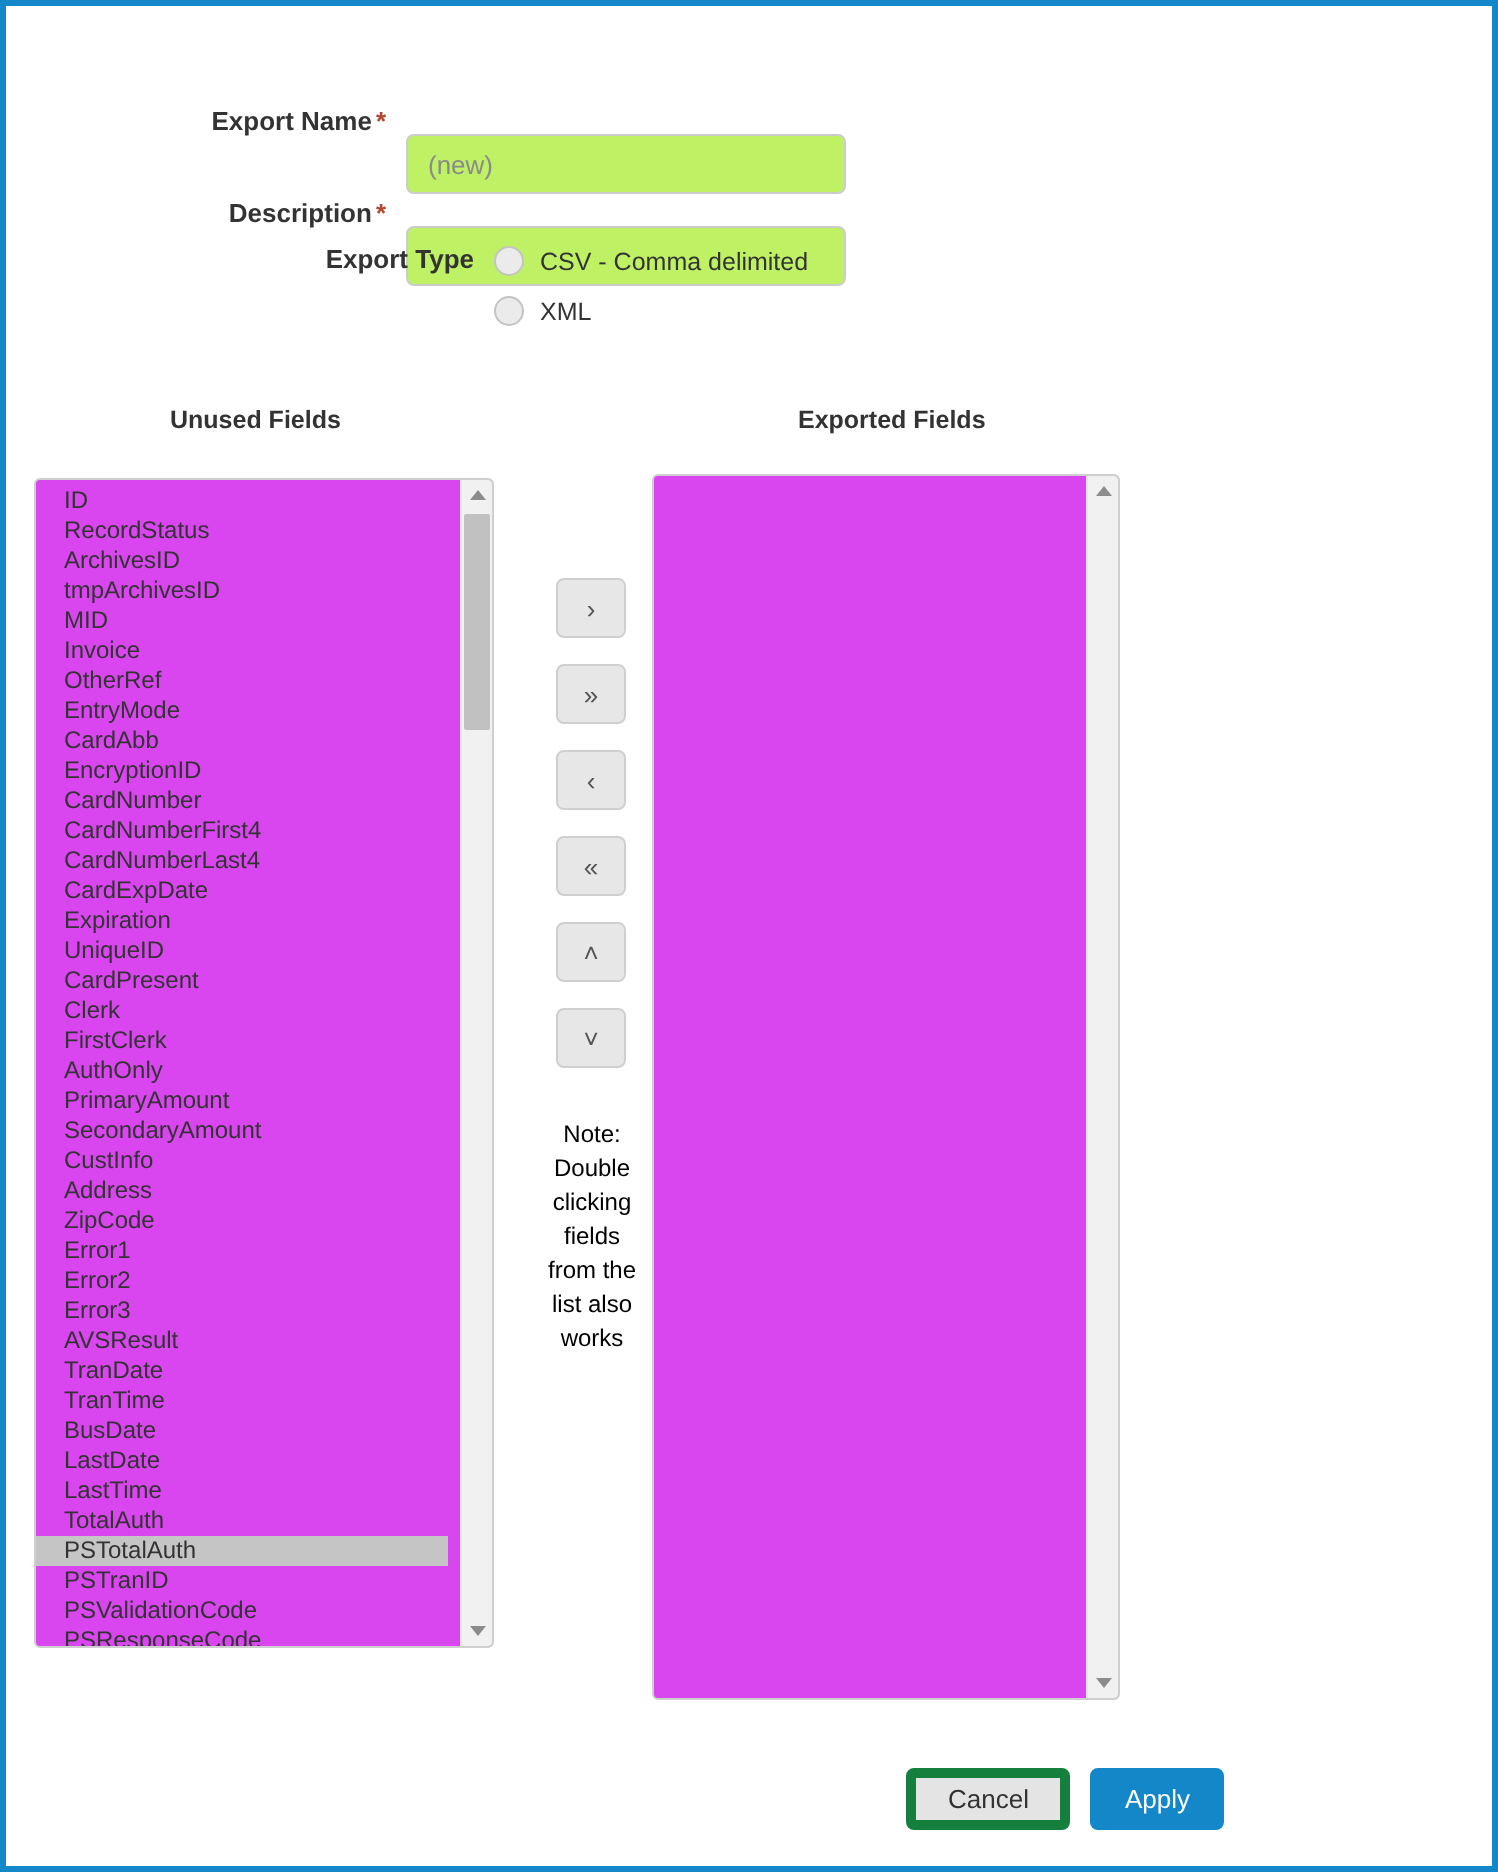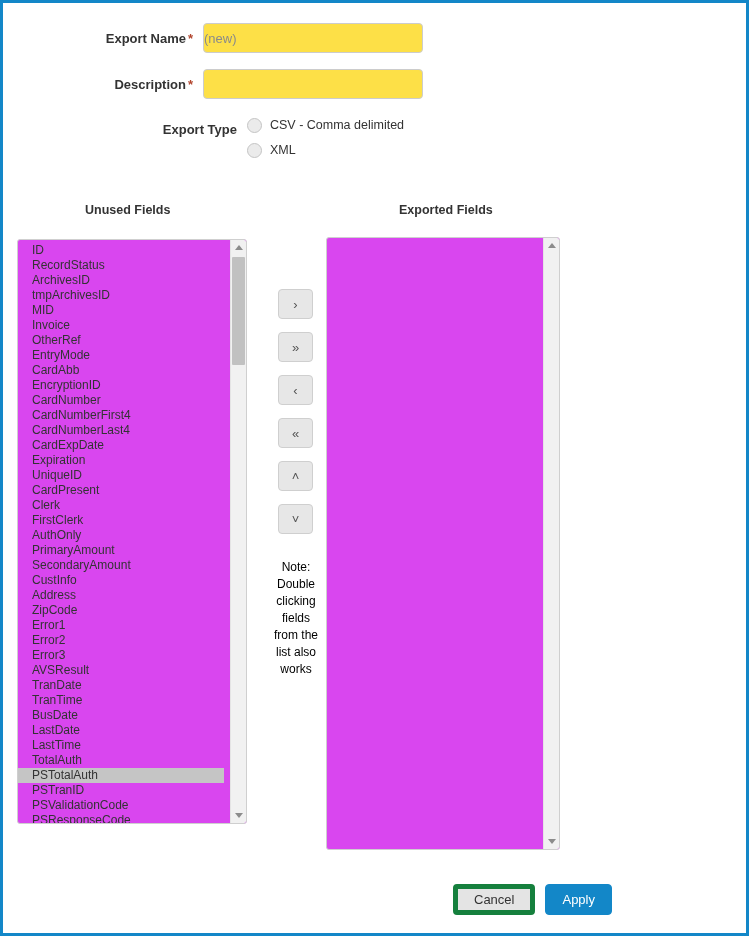--- a/index.html
+++ b/index.html
@@ -46,44 +46,46 @@
     color: #b2452e;
     font-weight: bold;
     margin-left: 2px;
   }
   .text-input {
     width: 220px;
     height: 30px;
     box-sizing: border-box;
     border: 1px solid #cccccc;
     border-radius: 4px;
-    padding: 0 0;
+    padding: 0 10px;
     font-family: "Liberation Sans", sans-serif;
     font-size: 13px;
     color: #777777;
-    background: #fde047;
+    background: #bef264;
     outline: none;
+    margin-top: 44px;
   }
   .text-input::placeholder { color: #8a8a8a; }
 
   #row-export-name { left: 0px; top: 20px; }
   #row-description { left: 0px; top: 66px; }
 
   
   #row-export-type {
     position: absolute;
     left: 0px;
     top: 115px;
     display: flex;
     align-items: flex-start;
   }
   #row-export-type .form-label { padding-top: 4px; margin-left: 44px; }
   .radio-list { display: flex; flex-direction: column; }
   .radio-item {
     display: flex;
+    align-items: center;
     height: 25px;
     cursor: default;
   }
   .radio-dot {
     width: 13px;
     height: 13px;
     border-radius: 50%;
     border: 1px solid #c4c4c4;
     background: #ebebeb;
     margin-right: 8px;

